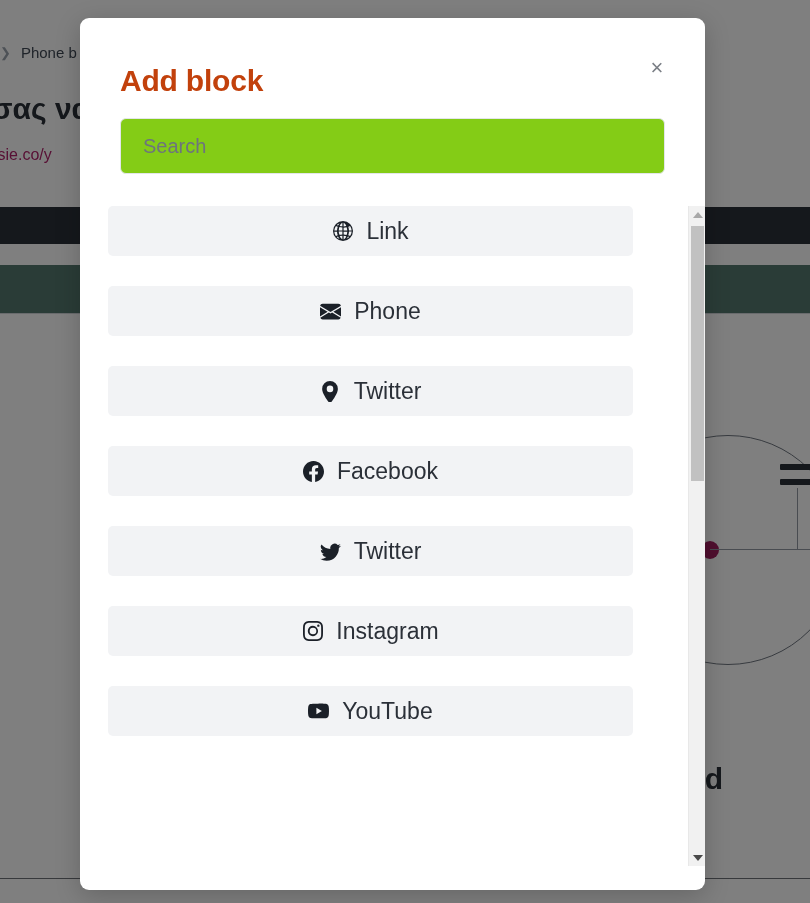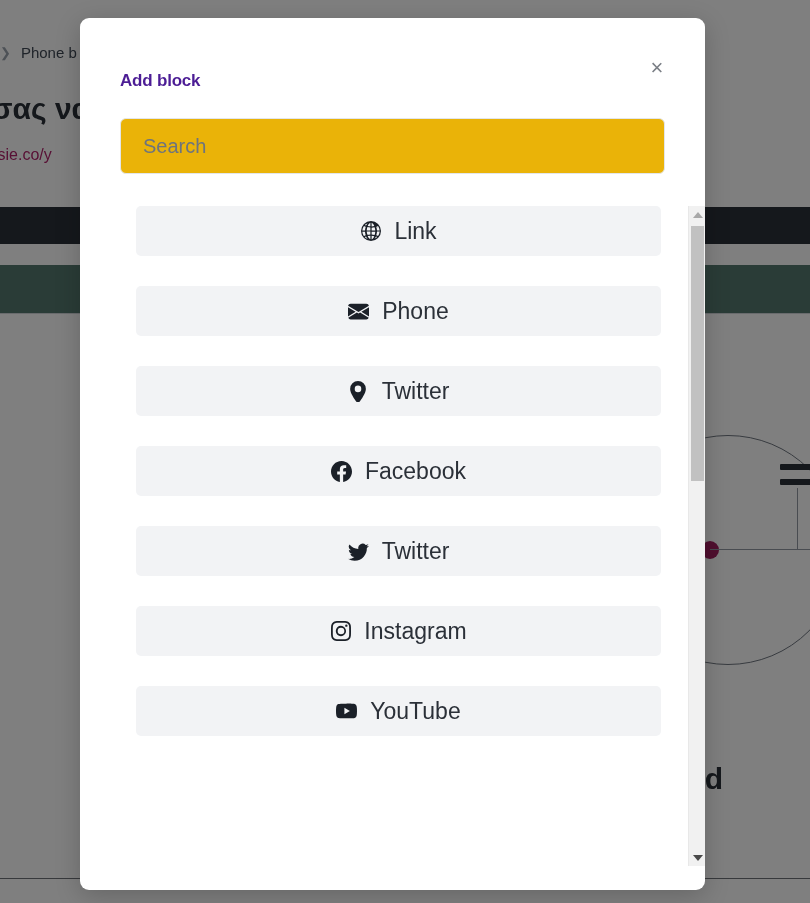--- a/index.html
+++ b/index.html
@@ -184,23 +184,23 @@
 
   .modal-header {
     position: relative;
     height: 100px;
     display: flex;
     align-items: center;
     padding: 0 40px 0 40px;
   }
 
   .modal-title {
-    font-size: 17px;
+    font-size: 30px;
     font-weight: 700;
-    color: #4c1d95;
+    color: #c2410c;
     letter-spacing: -0.2px;
     margin-top: 25px;
   }
 
   .close-btn {
     position: absolute;
     right: 34px;
     top: 50%;
     transform: translateY(-50%);
     width: 28px;
@@ -219,36 +219,36 @@
 
   .search-wrap {
     padding: 0 40px;
   }
 
   .search-input {
     width: 545px;
     height: 56px;
     border: 1px solid #e3e6ea;
     border-radius: 6px;
-    background: #eab308;
+    background: #84cc16;
     padding: 0 22px;
     font-size: 20px;
     color: #2b3038;
     font-family: "Liberation Sans", sans-serif;
     outline: none;
   }
   .search-input::placeholder {
     color: #6d747e;
   }
 
   .list-region {
     position: relative;
     margin-top: 32px;
     height: 660px;
-    padding-left: 56px;
+    padding-left: 28px;
     padding-right: 45px;
     overflow: hidden;
   }
 
   .list-inner {
     position: relative;
     width: 525px;
   }
 
   .block-item {

